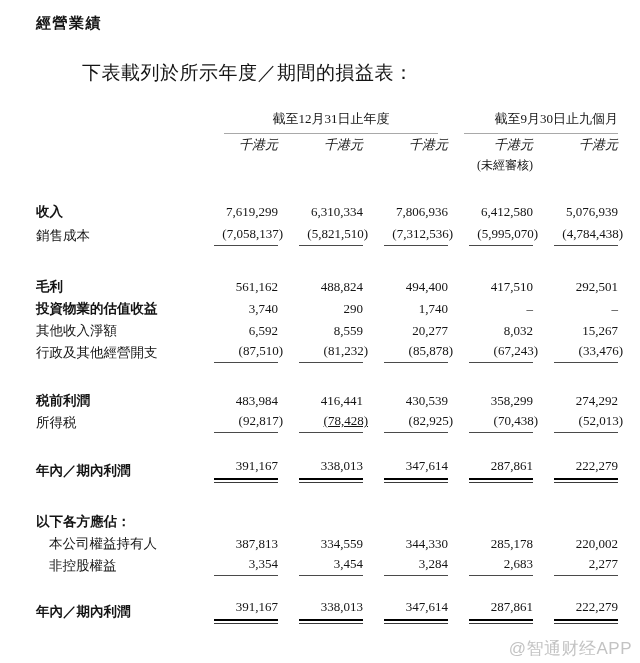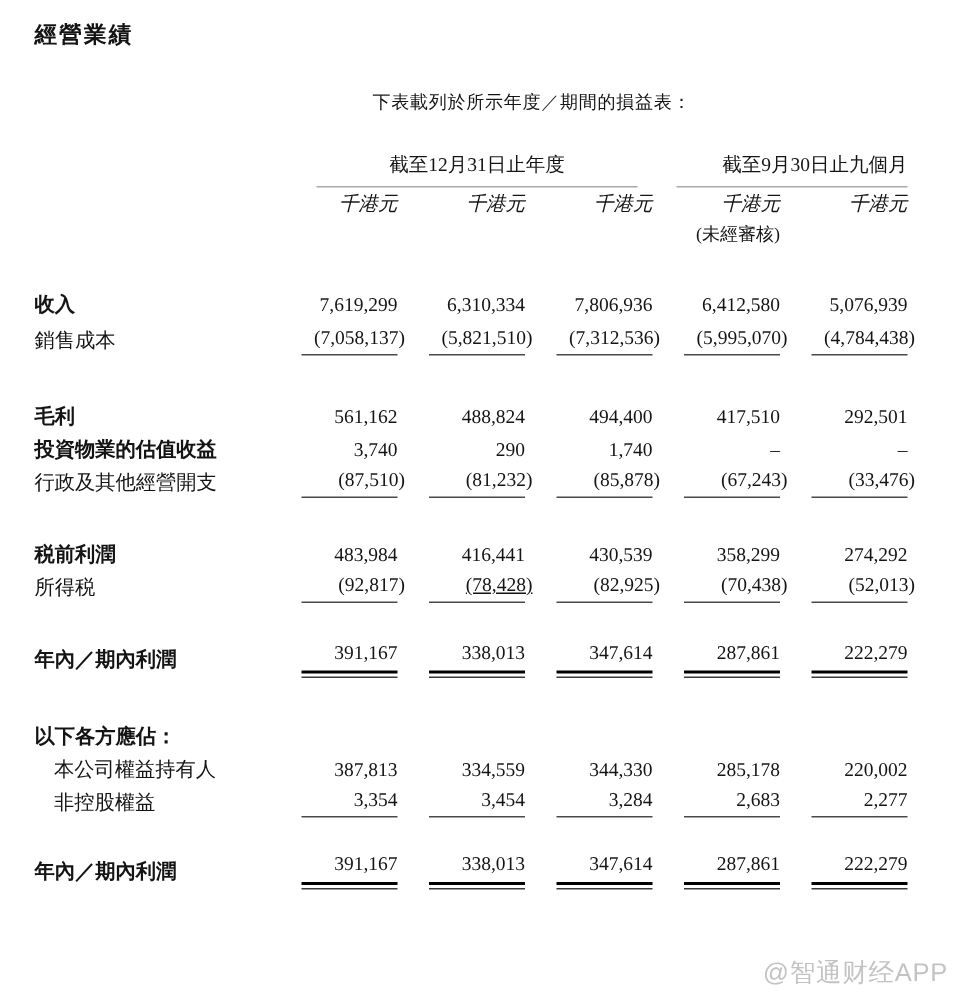--- a/index.html
+++ b/index.html
@@ -1,22 +1,22 @@
 <!DOCTYPE html>
 <html><head>
 <meta charset="utf-8">
 <style>
   html,body { margin:0; padding:0; background:#fff; }
   .page {
     position:relative; width:640px; height:663px; background:#ffffff;
     font-family:"Liberation Serif","DejaVu Serif",serif; color:#141414;
-    box-sizing:border-box; padding:14px 0 0 23px; overflow:hidden;
+    box-sizing:border-box; padding:14px 0 0 36px; overflow:hidden;
   }
   .title { font-size:15px; font-weight:bold; margin:0; letter-spacing:1.5px; }
-  .intro { font-size:12px; margin:27px 0 0 46px; letter-spacing:0.5px;text-align:center; }
+  .intro { font-size:19px; margin:27px 0 0 46px; letter-spacing:0.5px; }
 
   table.fin { border-collapse:collapse; table-layout:fixed; width:582px; margin-top:24px; }
   col.c-lbl { width:170px; }
   col.c-n1 { width:72px; }
   col.c-n  { width:85px; }
   td, th { padding:0; font-weight:normal; vertical-align:middle; }
 
   
   tr.grp-row th { vertical-align:bottom; height:24px; }
   .grpline { font-weight:normal; font-size:13px; text-align:center;
@@ -165,20 +165,38 @@
         <td class="num">
             <div class="cellbox"><span class="val">1,740</span></div>
           </td>
         <td class="num">
             <div class="cellbox"><span class="val">–</span></div>
           </td>
         <td class="num">
             <div class="cellbox"><span class="val">–</span></div>
           </td>
       </tr>
+      <tr class="r">
+        <td class="lbl">其他收入淨額</td>
+        <td class="num">
+            <div class="cellbox"><span class="val">6,592</span></div>
+          </td>
+        <td class="num">
+            <div class="cellbox"><span class="val">8,559</span></div>
+          </td>
+        <td class="num">
+            <div class="cellbox"><span class="val">20,277</span></div>
+          </td>
+        <td class="num">
+            <div class="cellbox"><span class="val">8,032</span></div>
+          </td>
+        <td class="num">
+            <div class="cellbox"><span class="val">15,267</span></div>
+          </td>
+      </tr>
       <tr class="r r1">
         <td class="lbl">行政及其他經營開支</td>
         <td class="num">
             <div class="cellbox"><span class="val" style="margin-right: -5px;">(87,510)</span></div>
           </td>
         <td class="num">
             <div class="cellbox"><span class="val" style="margin-right: -5px;">(81,232)</span></div>
           </td>
         <td class="num">
             <div class="cellbox"><span class="val" style="margin-right: -5px;">(85,878)</span></div>

